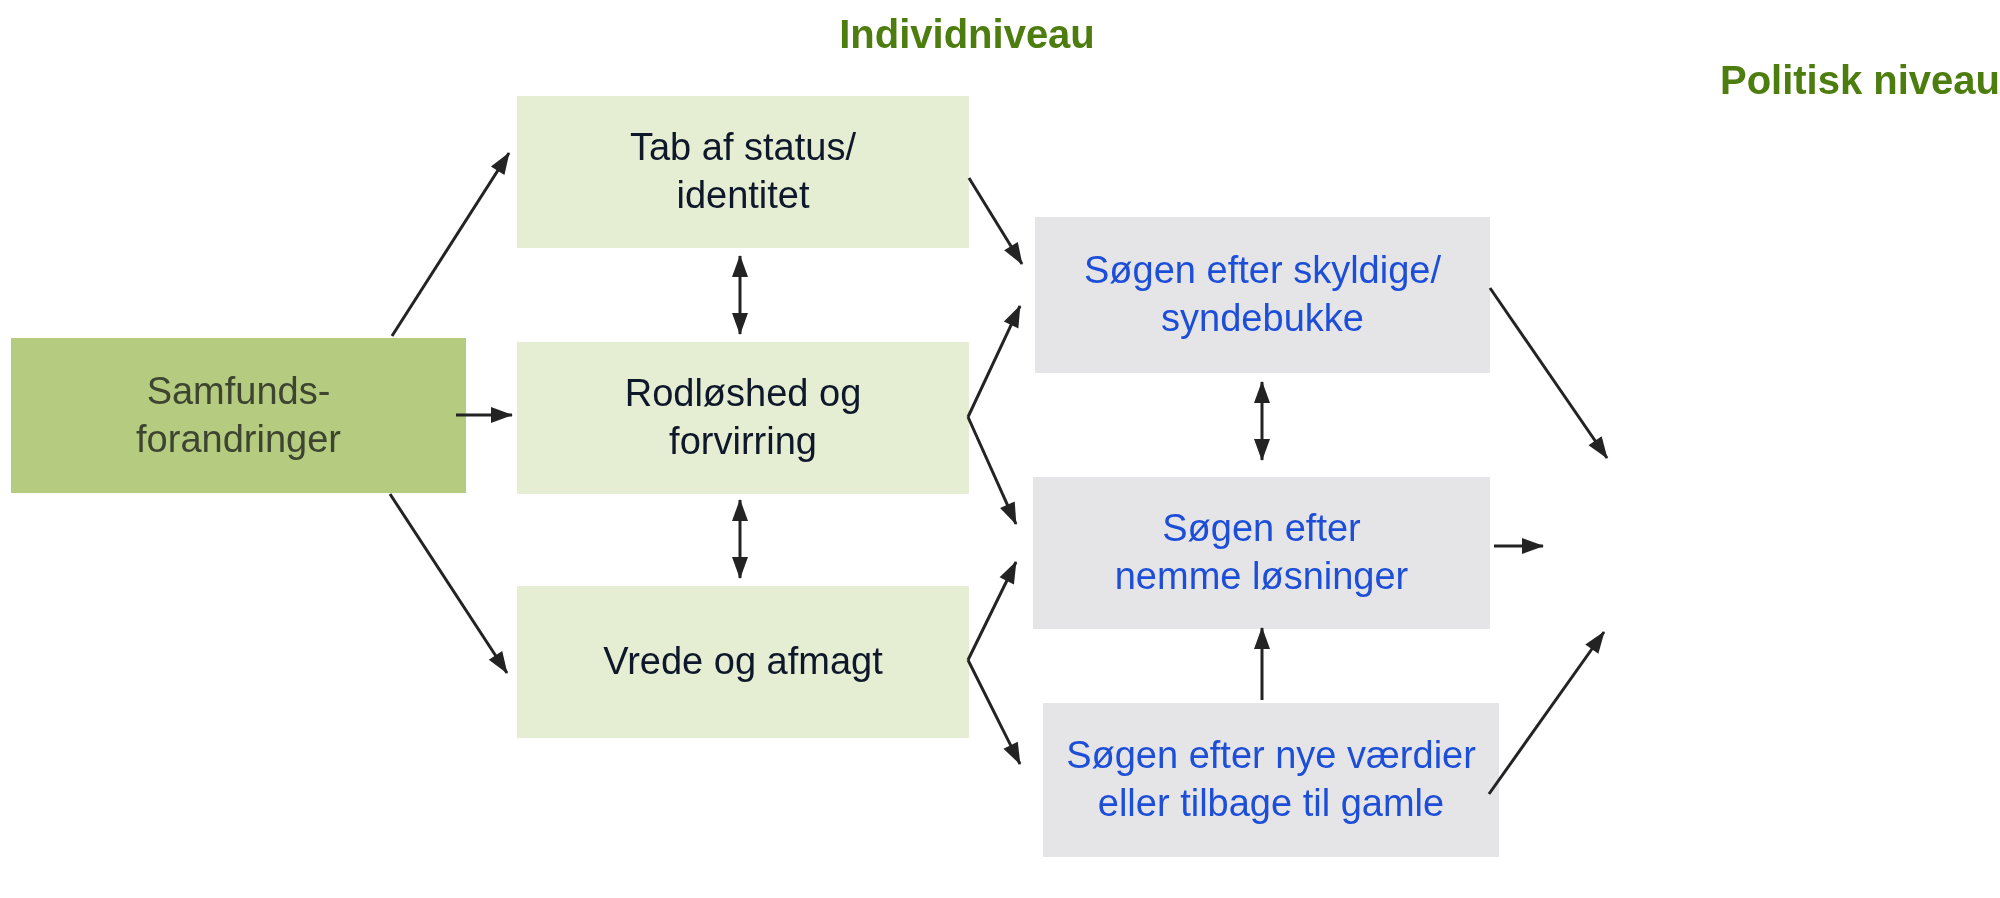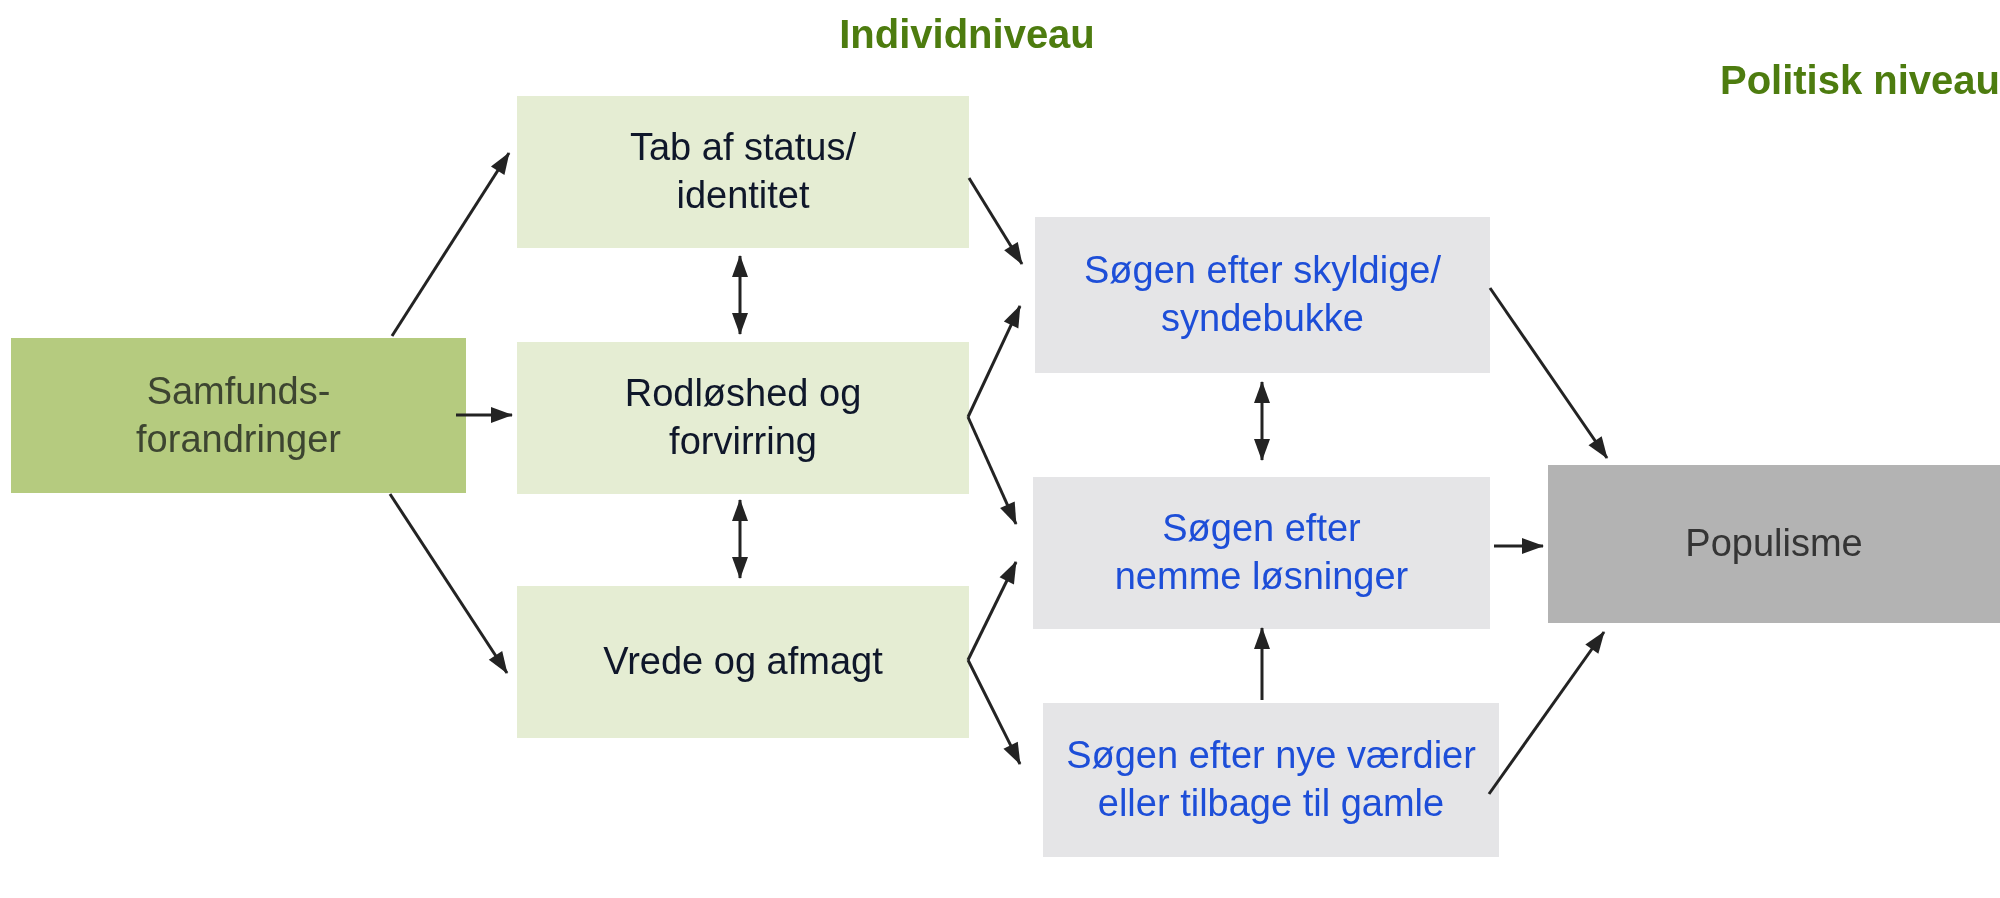--- a/index.html
+++ b/index.html
@@ -63,21 +63,20 @@
 
   <div class="node gray-light" id="node-skyldige">Søgen efter skyldige/
 syndebukke</div>
 
   <div class="node gray-light" id="node-nemme">Søgen efter
 nemme løsninger</div>
 
   <div class="node gray-light" id="node-vaerdier">Søgen efter nye værdier
 eller tilbage til gamle</div>
 
-  <div class="node gray-dark" id="node-populisme">Populisme</div>
 
   <svg id="edge-layer" viewBox="0 0 2000 898" xmlns="http://www.w3.org/2000/svg">
     <defs>
       <marker id="ah" markerUnits="userSpaceOnUse" markerWidth="26" markerHeight="20" refX="22" refY="9" orient="auto-start-reverse">
         <path d="M1,1 L23,9 L1,17 Z"></path>
       </marker>
     </defs>
   <line x1="392" y1="336" x2="509" y2="153" class="edge" stroke="#232323" marker-end="url(#ah)"></line>
       <line x1="456" y1="415" x2="512" y2="415" class="edge" stroke="#232323" marker-end="url(#ah)"></line>
       <line x1="390" y1="494" x2="507" y2="673" class="edge" stroke="#232323" marker-end="url(#ah)"></line>

